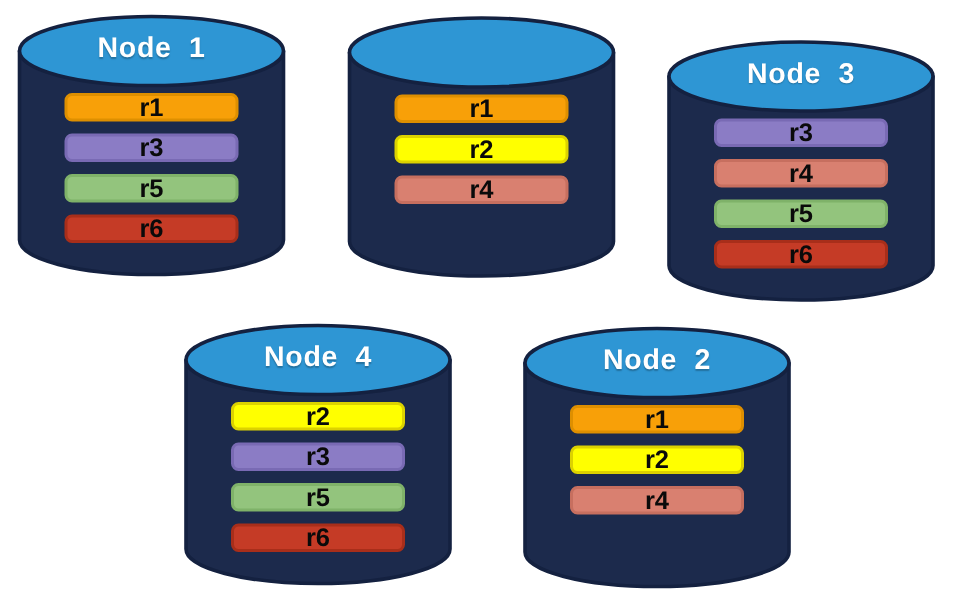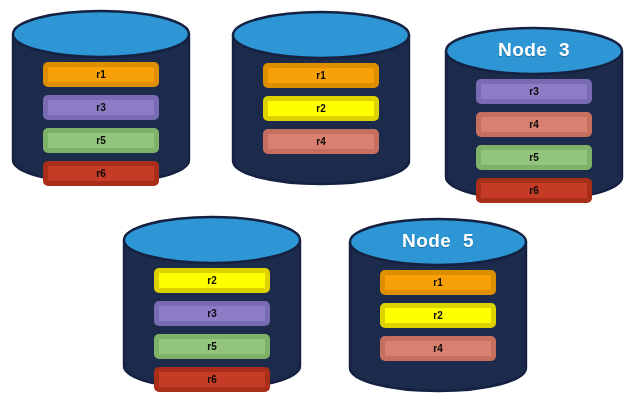--- a/index.html
+++ b/index.html
@@ -56,40 +56,41 @@
     top: 54px;
     left: 33px;
     width: 116px;
     display: flex;
     flex-direction: column;
     gap: 8px;
   }
   .bar {
     height: 15px;
     border-radius: 5px;
-    border: 5px solid #0369a1;
+    border: 2px solid #0369a1;
     display: flex;
     align-items: center;
     justify-content: center;
-    font-size: 10px;
+    font-size: 17px;
     font-weight: bold;
     line-height: 1;
     color: var(--bar-text, #0a0a0a);
   }
 </style>
 </head>
 <body>
 
 <div class="stage">
 
   <div class="node" style="left:10px; top:8px;">
     <svg viewBox="0 0 182 178" aria-hidden="true">
       <path class="cyl-body" d="M3 26 L3 152 A88 23 0 0 0 179 152 L179 26 Z"></path>
       <ellipse class="cyl-top" cx="91" cy="26" rx="88" ry="23"></ellipse>
     </svg>
+    <div class="node-label">Node  1</div>
     <div class="bars">
         <div class="bar" style="background: rgb(248, 160, 8); border-color: rgb(222, 143, 0);">r1</div>
         <div class="bar" style="background: rgb(139, 124, 197); border-color: rgb(121, 106, 180);">r3</div>
         <div class="bar" style="background: rgb(147, 196, 125); border-color: rgb(127, 178, 105);">r5</div>
         <div class="bar" style="background: rgb(197, 59, 38); border-color: rgb(168, 46, 26);">r6</div>
       </div>
   </div>
 
   <div class="node" style="left:230px; top:9px;">
     <svg viewBox="0 0 182 178" aria-hidden="true">
@@ -115,34 +116,35 @@
         <div class="bar" style="background: rgb(147, 196, 125); border-color: rgb(127, 178, 105);">r5</div>
         <div class="bar" style="background: rgb(197, 59, 38); border-color: rgb(168, 46, 26);">r6</div>
       </div>
   </div>
 
   <div class="node" style="left:121px; top:214px;">
     <svg viewBox="0 0 182 178" aria-hidden="true">
       <path class="cyl-body" d="M3 26 L3 152 A88 23 0 0 0 179 152 L179 26 Z"></path>
       <ellipse class="cyl-top" cx="91" cy="26" rx="88" ry="23"></ellipse>
     </svg>
+    <div class="node-label">Node  4</div>
     <div class="bars">
         <div class="bar" style="background: rgb(255, 255, 0); border-color: rgb(220, 210, 0);">r2</div>
         <div class="bar" style="background: rgb(139, 124, 197); border-color: rgb(121, 106, 180);">r3</div>
         <div class="bar" style="background: rgb(147, 196, 125); border-color: rgb(127, 178, 105);">r5</div>
         <div class="bar" style="background: rgb(197, 59, 38); border-color: rgb(168, 46, 26);">r6</div>
       </div>
   </div>
 
   <div class="node" style="left:347px; top:216px;">
     <svg viewBox="0 0 182 178" aria-hidden="true">
       <path class="cyl-body" d="M3 26 L3 152 A88 23 0 0 0 179 152 L179 26 Z"></path>
       <ellipse class="cyl-top" cx="91" cy="26" rx="88" ry="23"></ellipse>
     </svg>
-    <div class="node-label">Node  5</div>
+    <div class="node-label">Node  2</div>
     <div class="bars">
         <div class="bar" style="background: rgb(248, 160, 8); border-color: rgb(222, 143, 0);">r1</div>
         <div class="bar" style="background: rgb(255, 255, 0); border-color: rgb(220, 210, 0);">r2</div>
         <div class="bar" style="background: rgb(217, 128, 112); border-color: rgb(199, 111, 95);">r4</div>
       </div>
   </div>
 
 </div>
 
 </body></html>

